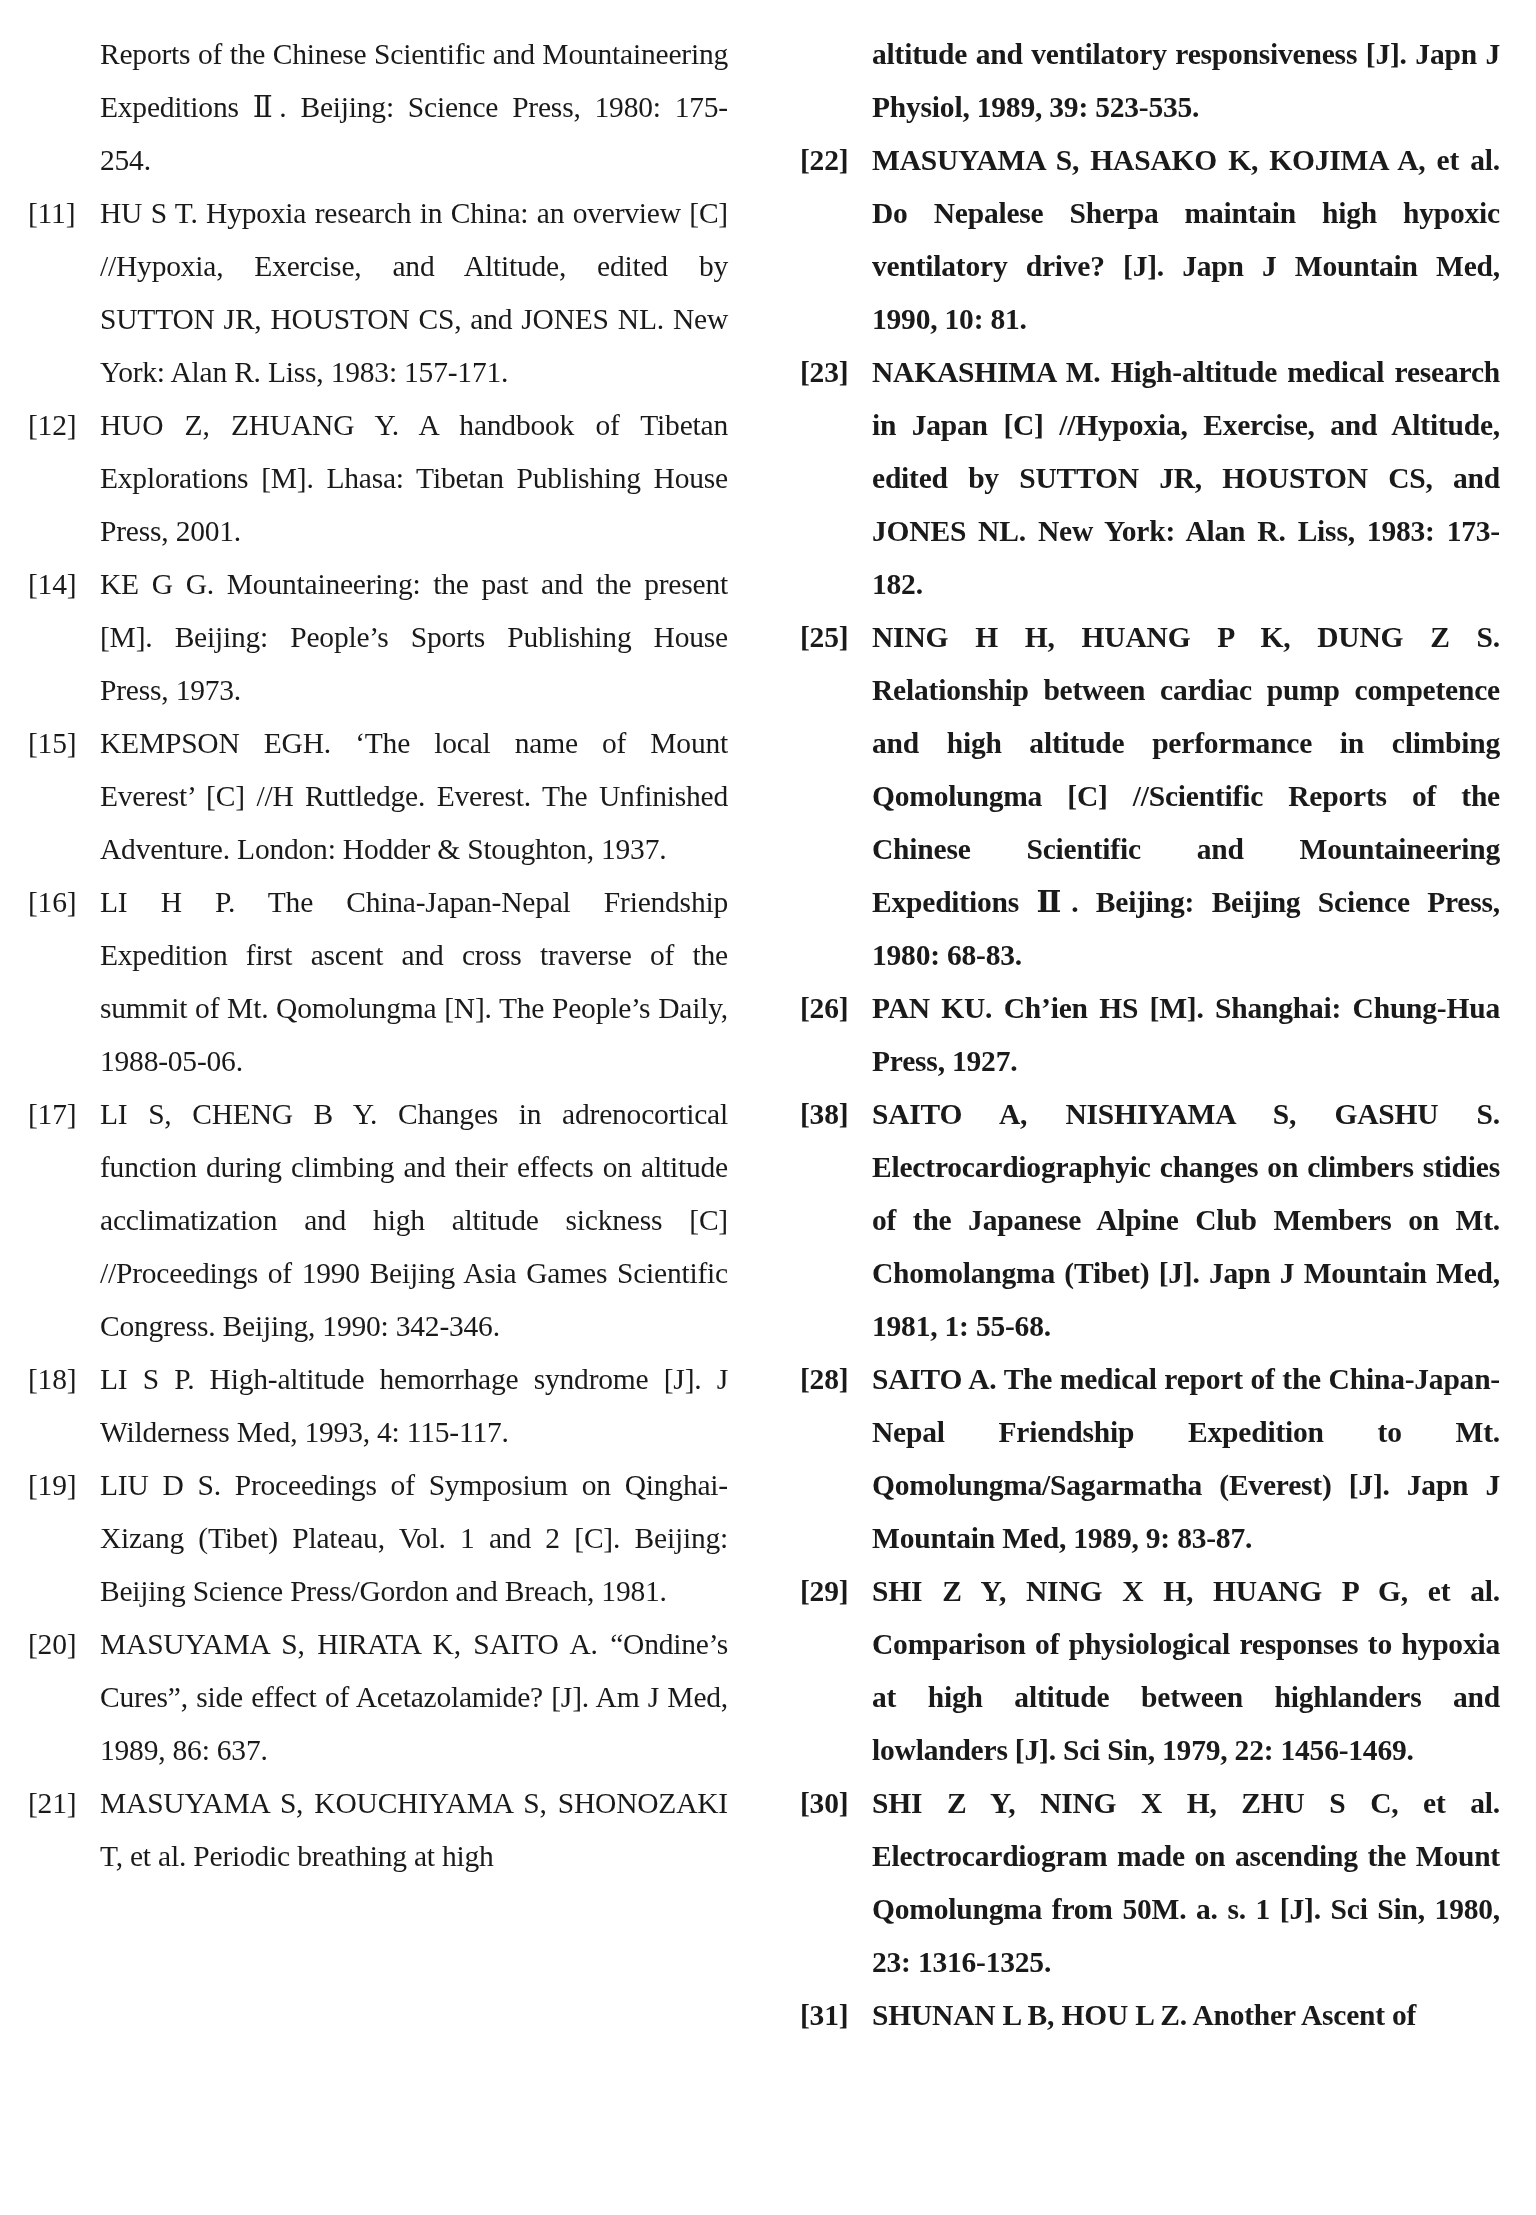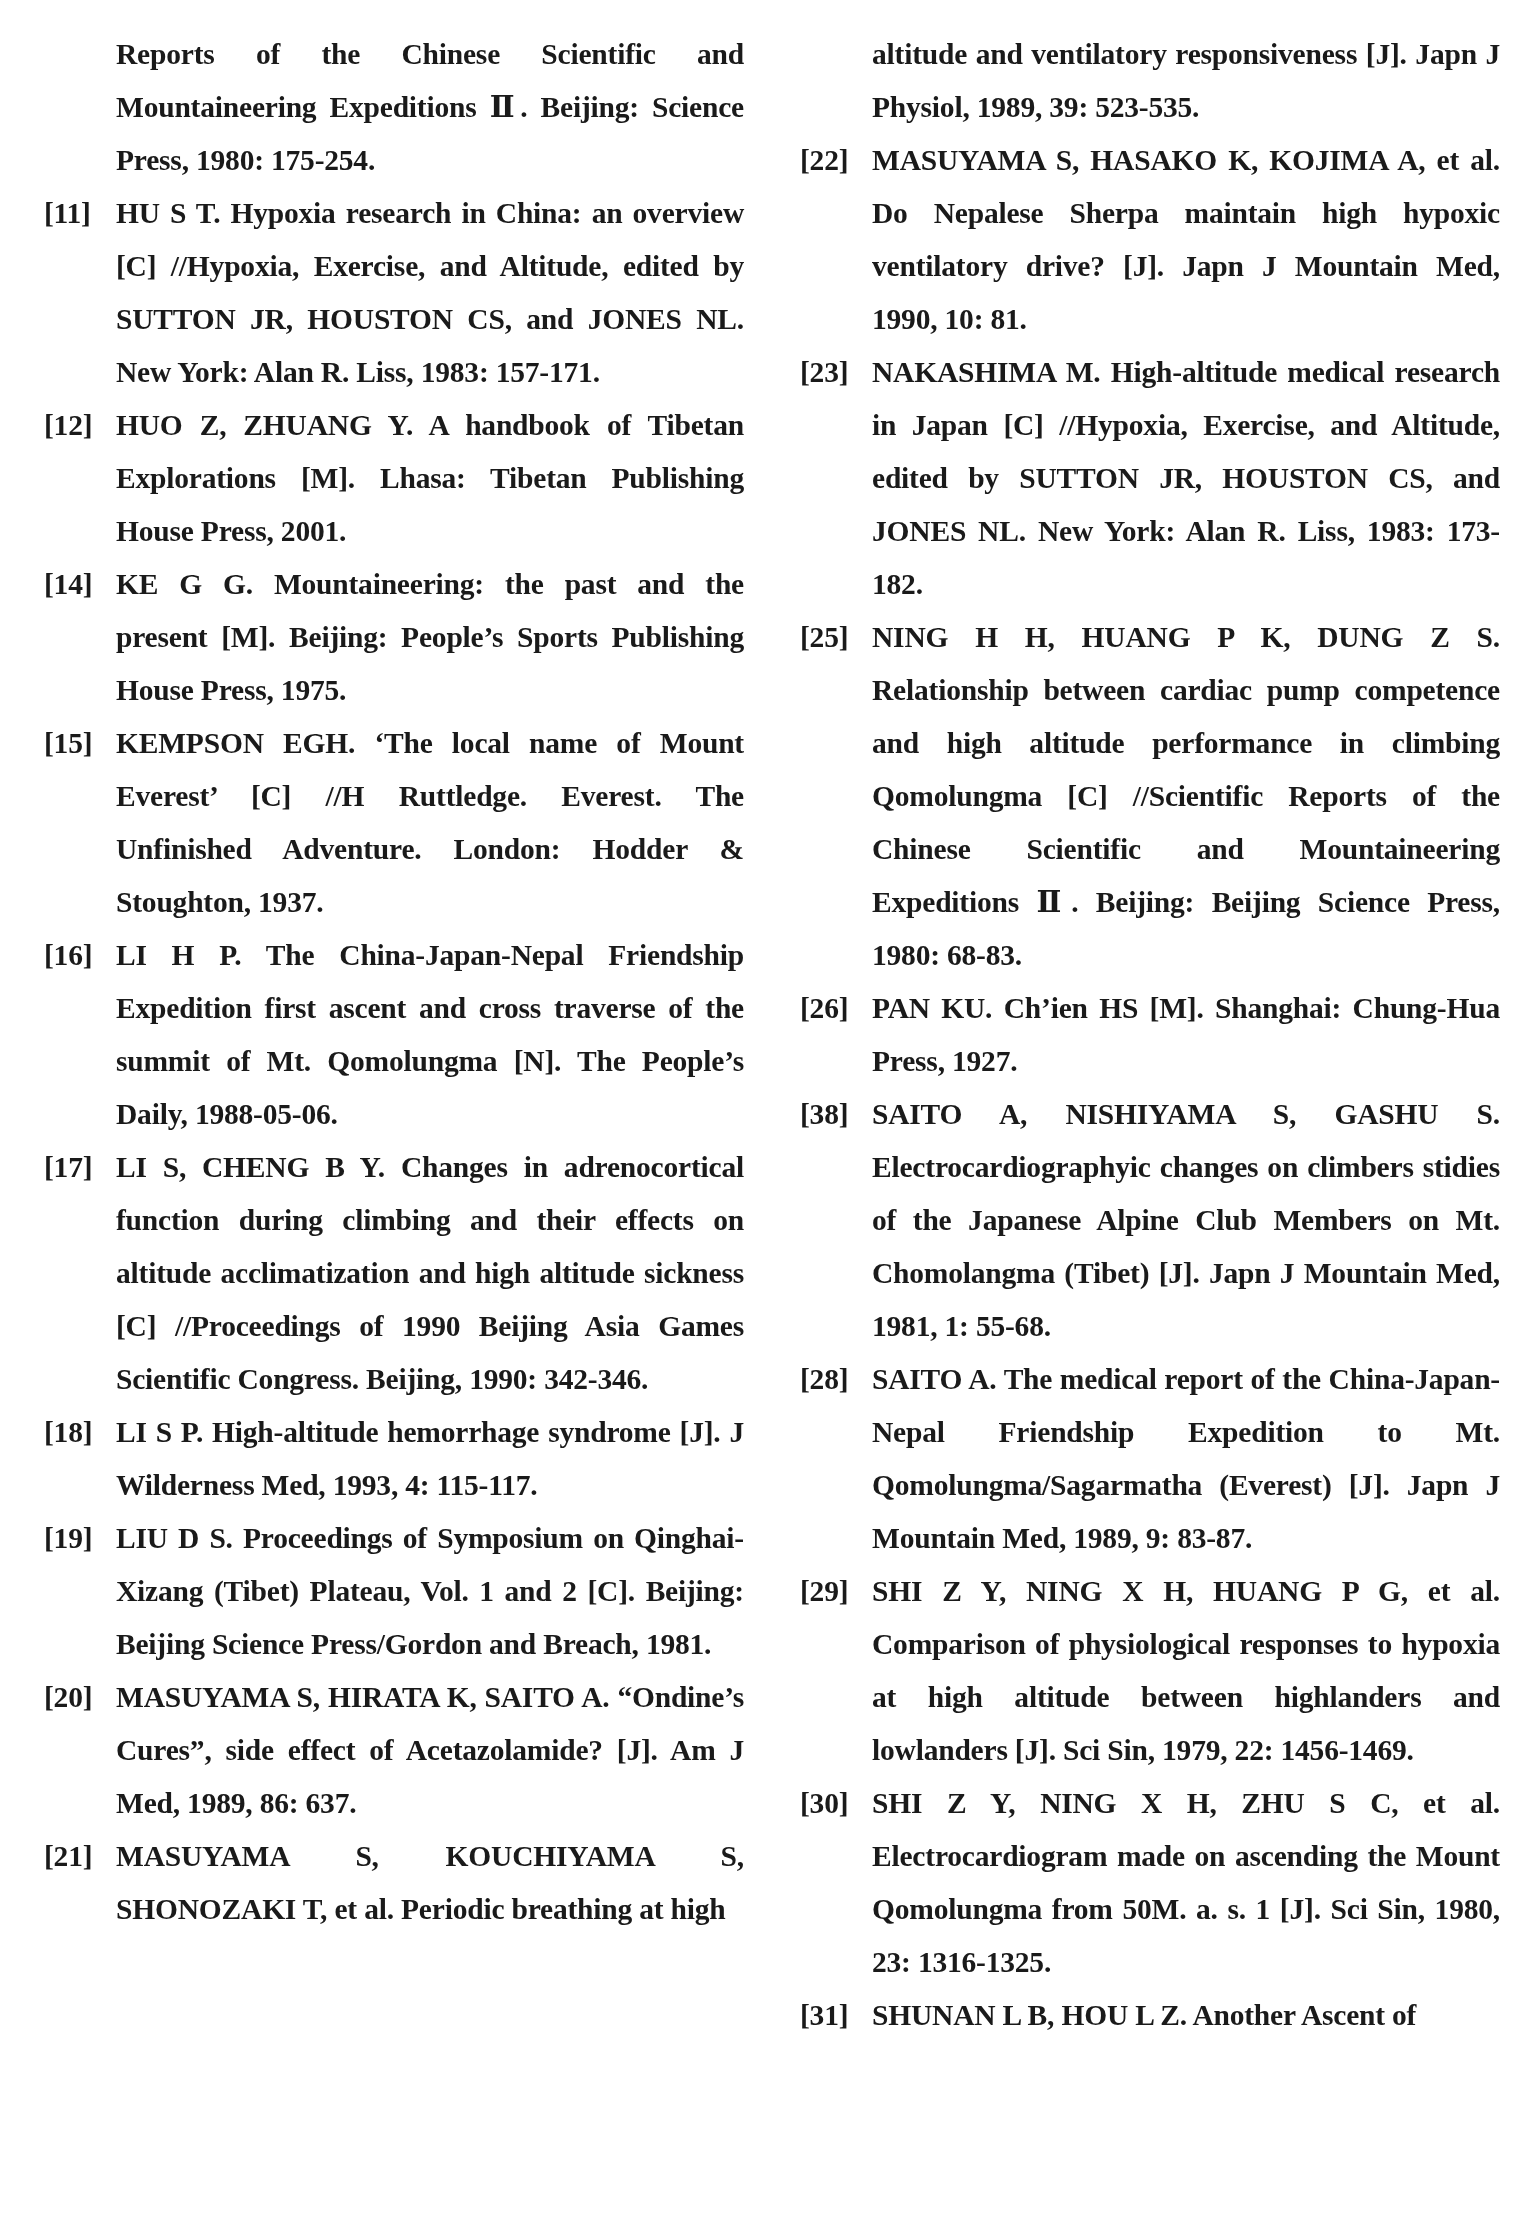--- a/index.html
+++ b/index.html
@@ -14,21 +14,21 @@
   .page {
     position: absolute;
     left: 0; top: 0;
     width: 1536px; height: 2215px;
   }
   .column {
     position: absolute;
     top: 28px;
     width: 700px;
   }
-  .col-left  { left: 44px; font-weight: bold; }
+  .col-left  { left: 28px; }
   .col-right { left: 800px; font-weight: bold; }
   .ref {
     position: relative;
     padding-left: 72px;
     font-size: 29.5px;
     line-height: 53px;
     text-align: justify;
     letter-spacing: -0.2px;
   }
   .ref-num {
@@ -51,21 +51,21 @@
       <div class="ref">
         <span class="ref-num">[11]</span>
         <span class="ref-text">HU S T. Hypoxia research in China: an overview [C] //Hypoxia, Exercise, and Altitude, edited by SUTTON JR, HOUSTON CS, and JONES NL. New York: Alan R. Liss, 1983: 157-171.</span>
       </div>
       <div class="ref">
         <span class="ref-num">[12]</span>
         <span class="ref-text">HUO Z, ZHUANG Y. A handbook of Tibetan Explorations [M]. Lhasa: Tibetan Publishing House Press, 2001.</span>
       </div>
       <div class="ref">
         <span class="ref-num">[14]</span>
-        <span class="ref-text">KE G G. Mountaineering: the past and the present [M]. Beijing: People’s Sports Publishing House Press, 1975.</span>
+        <span class="ref-text">KE G G. Mountaineering: the past and the present [M]. Beijing: People’s Sports Publishing House Press, 1973.</span>
       </div>
       <div class="ref">
         <span class="ref-num">[15]</span>
         <span class="ref-text">KEMPSON EGH. ‘The local name of Mount Everest’ [C] //H Ruttledge. Everest. The Unfinished Adventure. London: Hodder &amp; Stoughton, 1937.</span>
       </div>
       <div class="ref">
         <span class="ref-num">[16]</span>
         <span class="ref-text">LI H P. The China-Japan-Nepal Friendship Expedition first ascent and cross traverse of the summit of Mt. Qomolungma [N]. The People’s Daily, 1988-05-06.</span>
       </div>
       <div class="ref">

